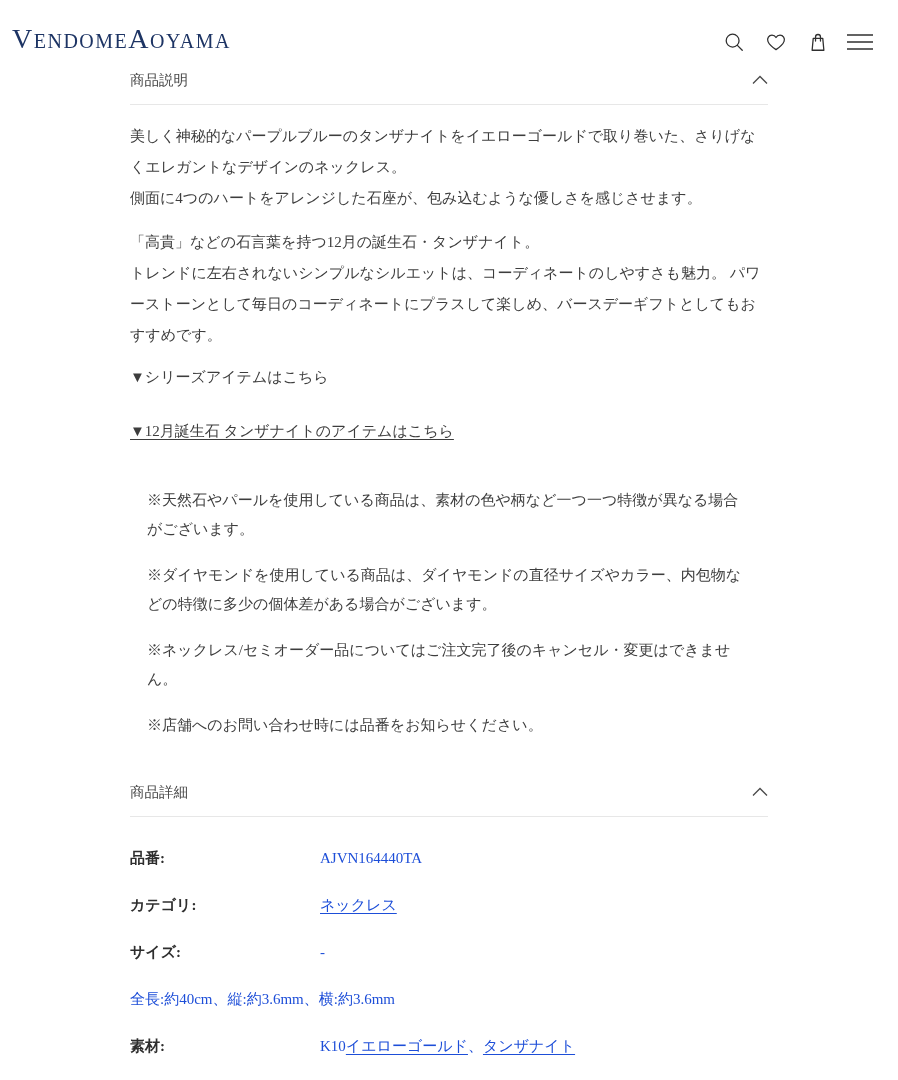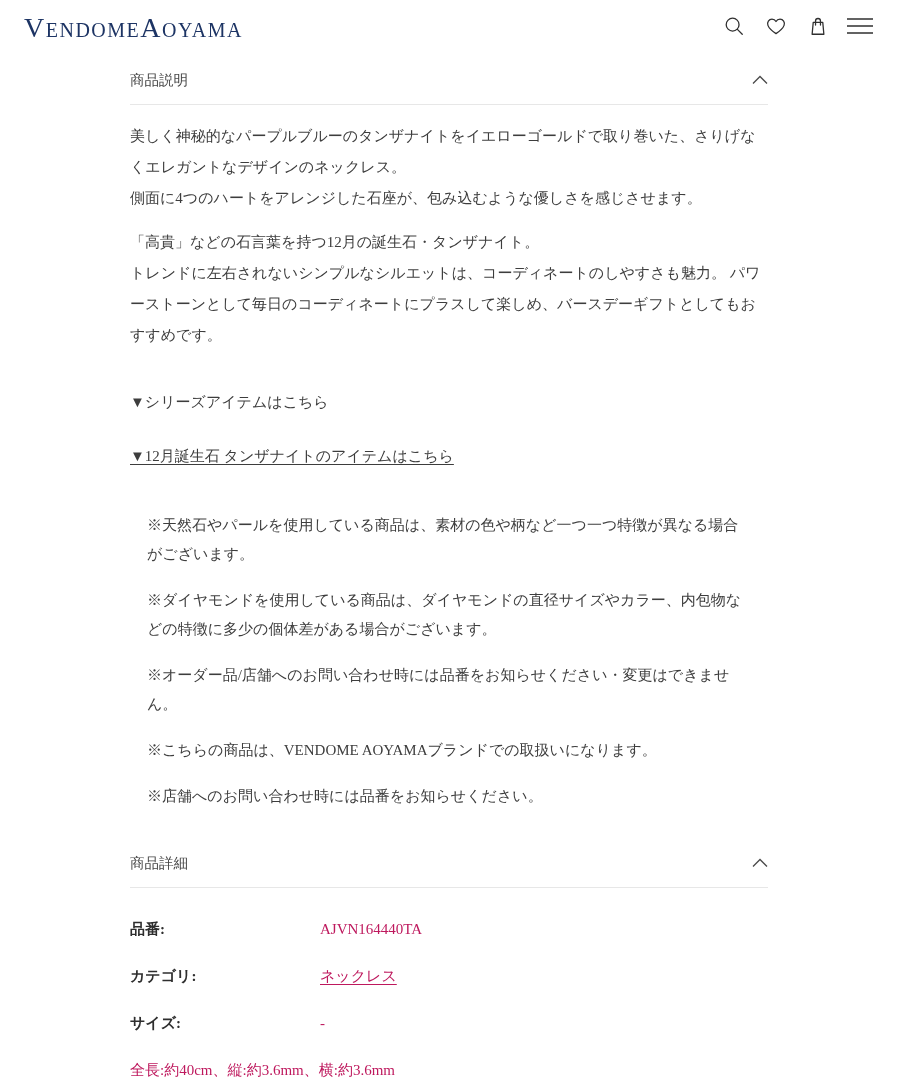--- a/index.html
+++ b/index.html
@@ -6,22 +6,22 @@
   html, body { margin: 0; padding: 0; }
   body {
     width: 898px; height: 1080px; overflow: hidden;
     background: #ffffff;
     color: #3d3d3d;
     font-family: "Liberation Serif", "DejaVu Serif", serif;
   }
 
   
   .site-header {
-    display: flex; justify-content: space-between; align-items: center;
-    height: 55px; padding: 0 26px 0 24px;
+    display: flex; justify-content: space-between; align-items: flex-end;
+    height: 55px; padding: 0 26px 0 12px;
   }
   .logo { color: #1d3464; letter-spacing: 1.5px; white-space: nowrap; cursor: pointer; }
   .logo-word { display: inline-block; font-size: 20px; text-transform: uppercase; }
   .logo-word::first-letter { font-size: 28px; }
   .header-icons { display: flex; align-items: center; gap: 18px; }
   .icon-btn {
     width: 24px; height: 24px; display: flex; align-items: center; justify-content: center;
     background: none; border: none; padding: 0; cursor: pointer;
   }
   .icon-btn svg { stroke: #2f2f2f; fill: none; stroke-width: 1.4; stroke-linecap: round; stroke-linejoin: round; }
@@ -33,31 +33,31 @@
     display: flex; justify-content: space-between; align-items: center;
     height: 48px; border-bottom: 1px solid #e7e7e7;
     font-size: 14.5px; color: #474747; cursor: pointer;
   }
   .section-head.first { margin-top: 2px; gap: 28px; }
   .chevron svg { stroke: #4a4a4a; fill: none; stroke-width: 1.3; }
 
   .desc-body { padding: 16px 0 12px; font-size: 15px; line-height: 31px; }
   .desc-body p { margin: 0; }
   p.para-1 { margin-bottom: 13px; }
-  p.para-2 { margin-bottom: 36px; }
+  p.para-2 { margin-bottom: 11px; }
   p.series-block { margin-bottom: 23px; }
   p.birthstone-block { margin-bottom: 39px; }
   p.note { line-height: 29px; margin: 17px; }
 
   a.text-link { color: inherit; text-decoration: underline; text-underline-offset: 3px; cursor: pointer; }
 
   .details-body { padding: 30px 0 0; font-size: 15px; }
   .drow { display: flex; margin-bottom: 24px; line-height: 23px; gap: 12px; }
   .dlabel { width: 178px; flex-shrink: 0; font-weight: bold; color: #2e2e2e; }
-  .dvalue { color: #be185d; }
+  .dvalue { color: #1d4ed8; }
 </style>
 </head>
 <body>
 
 <header class="site-header">
   <div class="logo"><span class="logo-word">Vendome</span><span class="logo-word">Aoyama</span></div>
   <div class="header-icons">
     <button class="icon-btn">
       <span>
         <svg width="22" height="22" viewBox="0 0 24 24">
@@ -114,22 +114,21 @@
       <span>トレンドに左右されないシンプルなシルエットは、コーディネートのしやすさも魅力。 パワーストーンとして毎日のコーディネートにプラスして楽しめ、バースデーギフトとしてもおすすめです。</span>
     </p>
     <p class="series-block">
       <span>▼シリーズアイテムはこちら</span><br>
     </p>
     <p class="birthstone-block">
       <a class="text-link">▼12月誕生石 タンザナイトのアイテムはこちら</a>
     </p>
     <p class="note">※天然石やパールを使用している商品は、素材の色や柄など一つ一つ特徴が異なる場合がございます。</p>
     <p class="note">※ダイヤモンドを使用している商品は、ダイヤモンドの直径サイズやカラー、内包物などの特徴に多少の個体差がある場合がございます。</p>
-    <p class="note">※オーダー品/店舗へのお問い合わせ時には品番をお知らせください・変更はできません。</p>
-    <p class="note">※こちらの商品は、VENDOME AOYAMAブランドでの取扱いになります。</p>
+    <p class="note">※ネックレス/セミオーダー品についてはご注文完了後のキャンセル・変更はできません。</p>
     <p class="note">※店舗へのお問い合わせ時には品番をお知らせください。</p>
   </div>
 
   <div class="section-head">
     <span>商品詳細</span>
     <span class="chevron">
       <svg width="16" height="10" viewBox="0 0 16 10">
           <polyline points="1,8.5 8,1.5 15,8.5"></polyline>
         </svg>
     </span>

